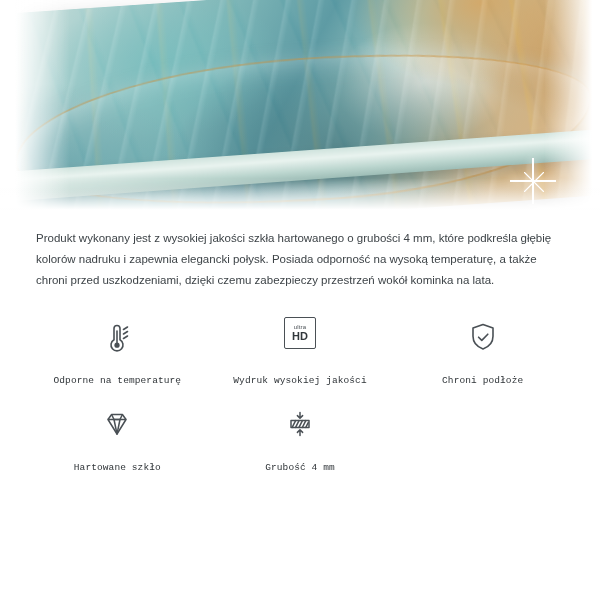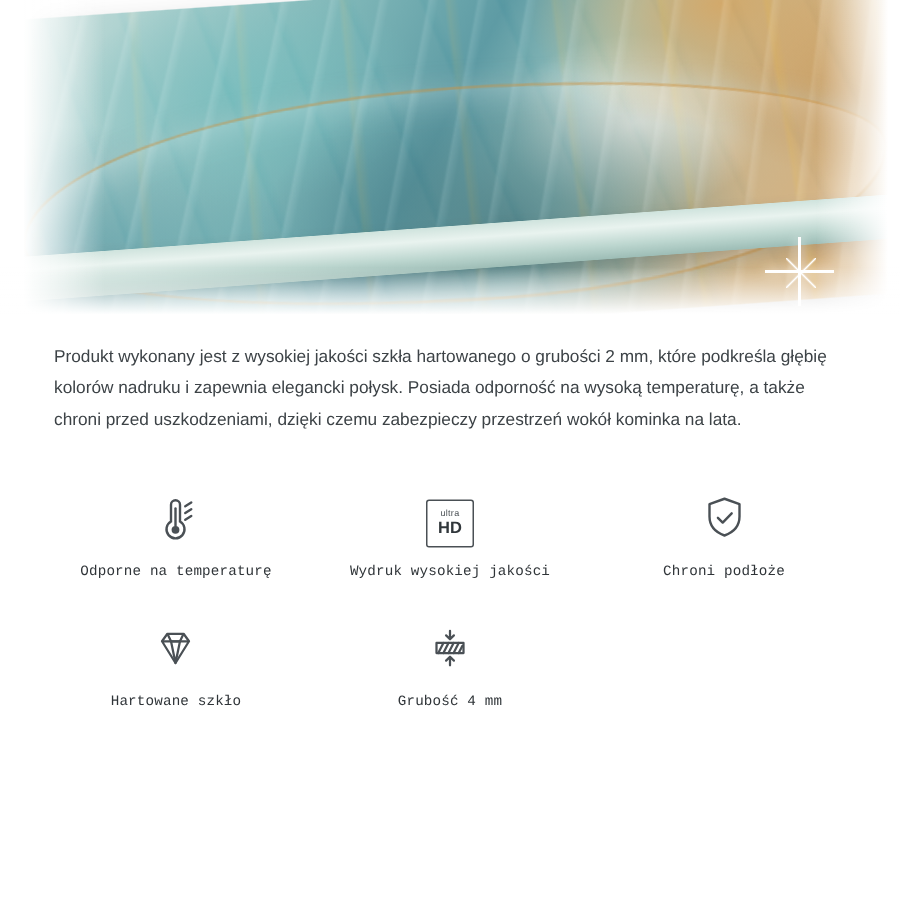--- a/index.html
+++ b/index.html
@@ -177,21 +177,21 @@
   }
   .feature {
     display: flex;
     flex-direction: column;
     align-items: center;
     justify-content: flex-start;
   }
   .feature-icon {
     height: 48px;
     display: flex;
-    align-items: flex-end;
+    align-items: flex-start;
     justify-content: center;
   }
   .feature-label {
     margin-top: 10px;
     font-size: 9.5px;
     color: #2f3438;
     text-align: center;
     letter-spacing: 0.1px;
     font-family: Liberation Mono, monospace;
   }
@@ -231,21 +231,21 @@
     </div>
     <div class="glass-edge"></div>
     <div class="hero-mask-left"></div>
     <div class="hero-mask-right"></div>
     <div class="hero-mask-bottom"></div>
     <div class="sparkle"></div>
     <div class="sparkle-x"></div>
   </div>
 
   <div class="content">
-    <p class="paragraph">Produkt wykonany jest z wysokiej jakości szkła hartowanego o grubości 2 mm, które podkreśla głębię kolorów nadruku i zapewnia elegancki połysk. Posiada odporność na wysoką temperaturę, a także chroni przed uszkodzeniami, dzięki czemu zabezpieczy przestrzeń wokół kominka na lata.</p>
+    <p class="paragraph">Produkt wykonany jest z wysokiej jakości szkła hartowanego o grubości 4 mm, które podkreśla głębię kolorów nadruku i zapewnia elegancki połysk. Posiada odporność na wysoką temperaturę, a także chroni przed uszkodzeniami, dzięki czemu zabezpieczy przestrzeń wokół kominka na lata.</p>
   </div>
 
   <div class="features">
 
     <div class="feature">
       <div class="feature-icon">
         <svg width="40" height="40" viewBox="0 0 40 40" fill="none" stroke="#4a5055" stroke-width="1.6" stroke-linecap="round">
           <path d="M20 8.5a3 3 0 0 1 3 3v11.2a6 6 0 1 1-6 0V11.5a3 3 0 0 1 3-3z"></path>
           <path d="M20 14v11.5"></path>
           <circle cx="20" cy="28.2" r="2.6" fill="#4a5055" stroke="none"></circle>

